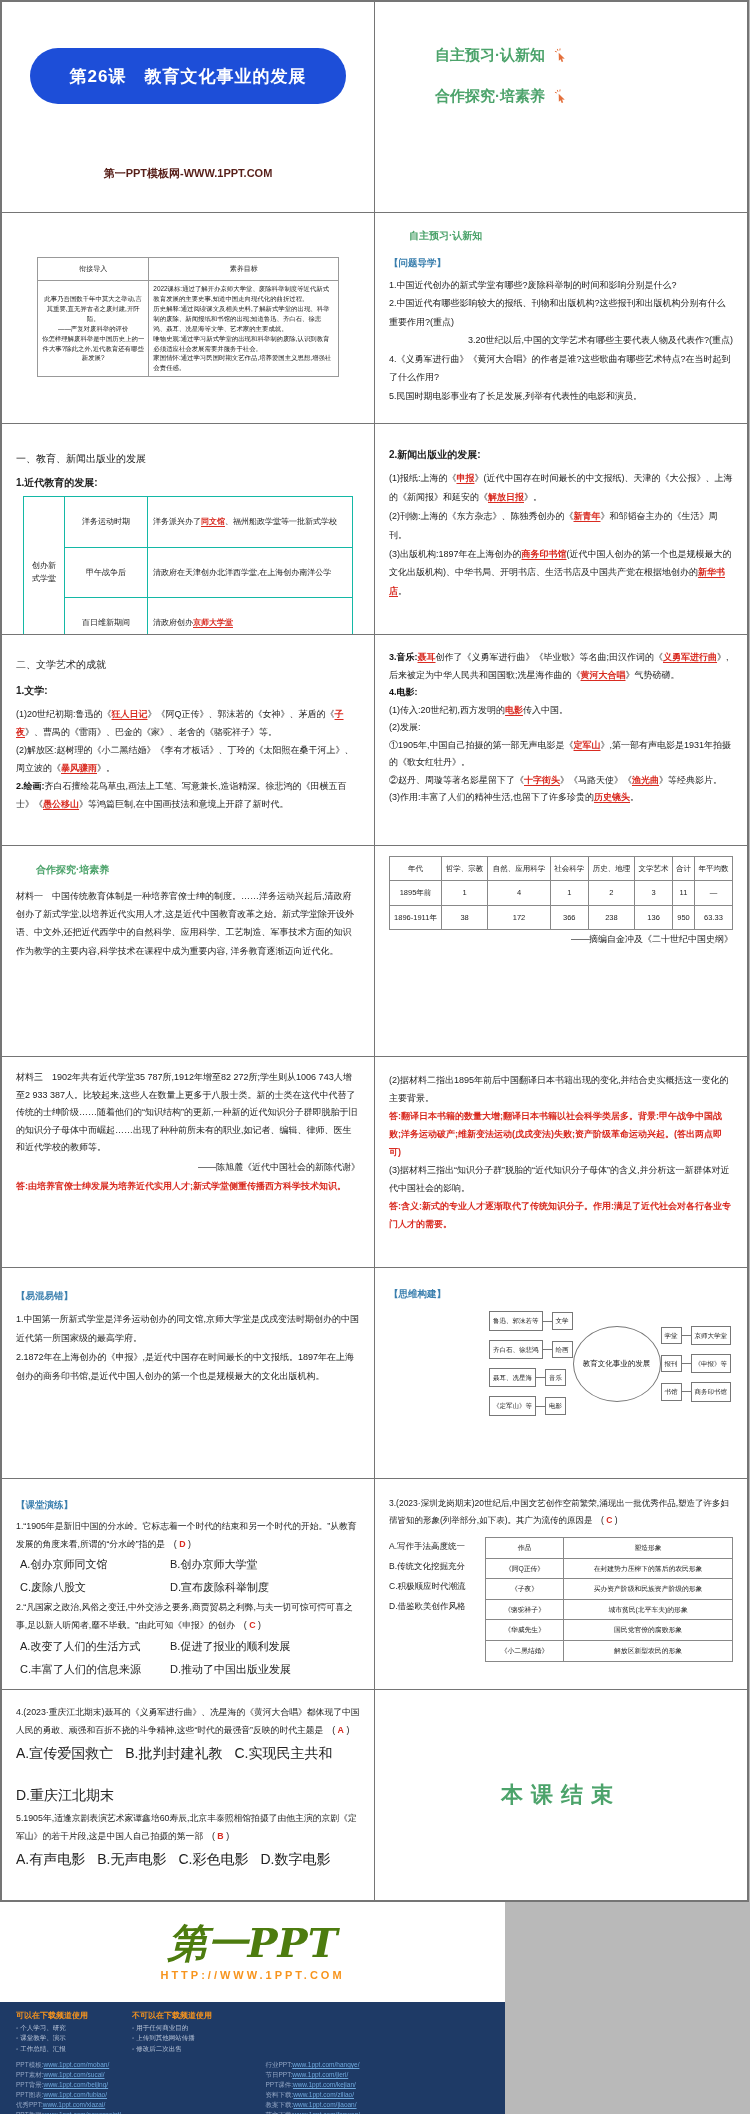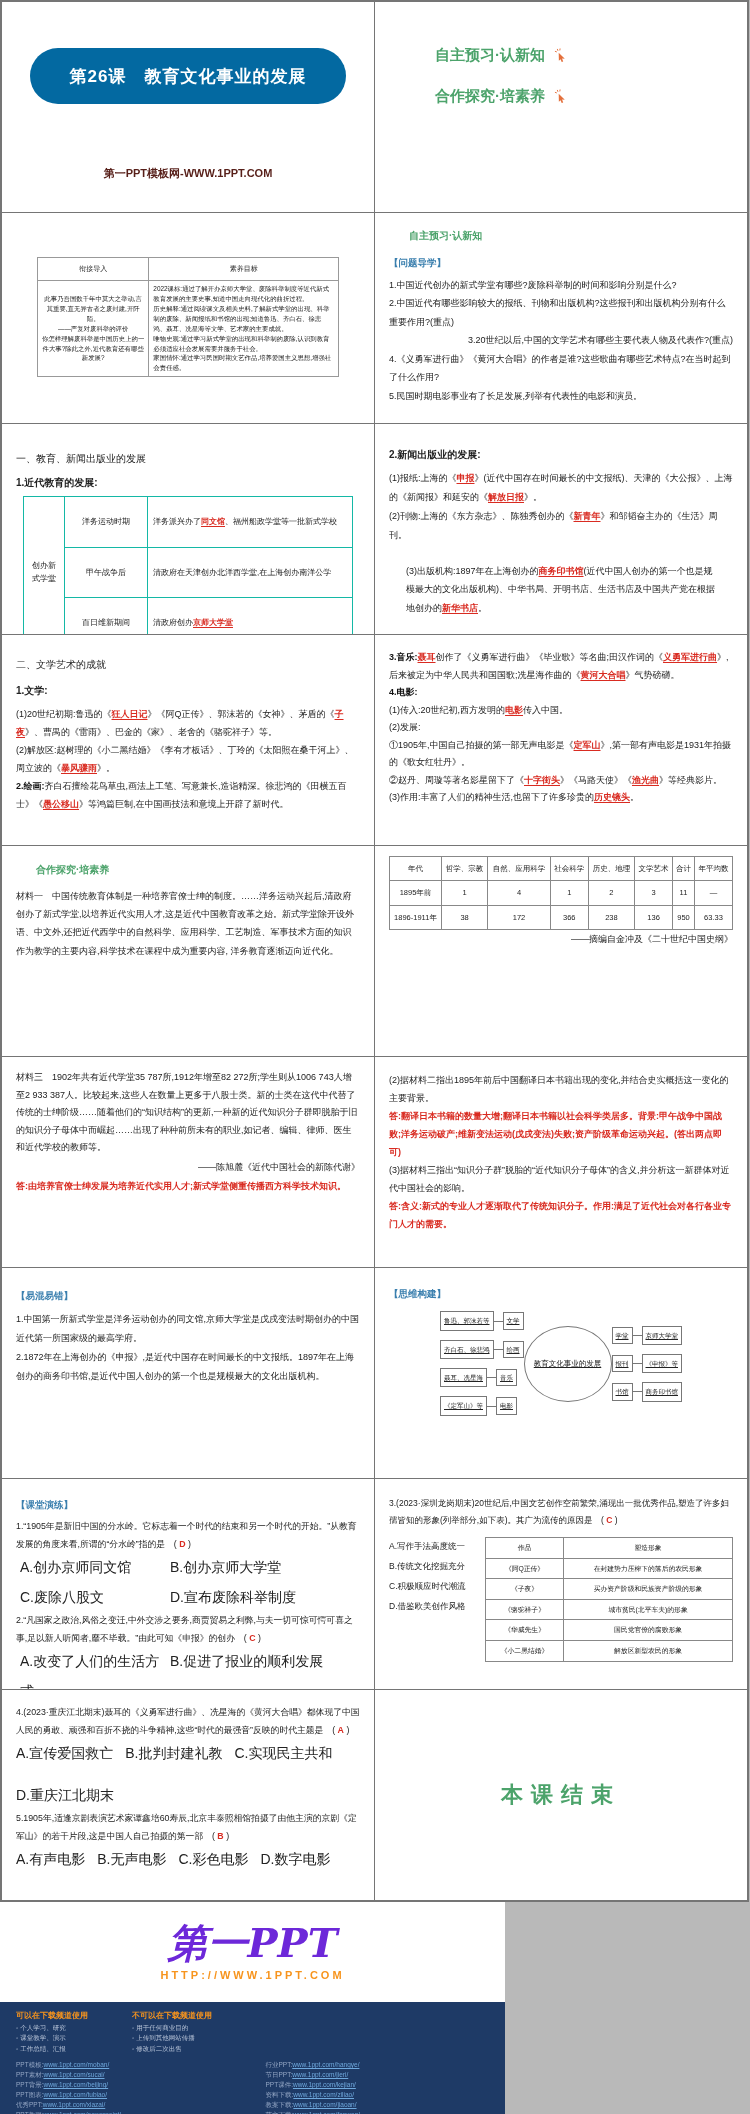--- a/index.html
+++ b/index.html
@@ -5,21 +5,21 @@
   html,body{margin:0;padding:0;width:750px;height:2114px;overflow:hidden;
     background:#b9b9b9;font-family:"Liberation Sans",sans-serif;color:#222;}
   .board{position:absolute;top:0;left:0;width:745px;border:2px solid #757575;
     display:grid;grid-template-columns:372px 372px;grid-auto-rows:210px;gap:1px;background:#757575;}
   .cell{background:#fff;overflow:hidden;position:relative;box-sizing:border-box;}
   .r{color:#d92b21;font-weight:bold;text-decoration:underline;text-underline-offset:2px;}
   .rb{color:#d92b21;font-weight:bold;}
   .bk{font-weight:bold;color:#111;}
   .seg{white-space:pre-wrap;}
   
-  .pill{margin:46px 28px 0;height:56px;background:#0369a1;border-radius:28px;color:#fff;
+  .pill{margin:46px 28px 0;height:56px;background:#1d4ed8;border-radius:28px;color:#fff;
     font-size:17px;font-weight:bold;letter-spacing:1px;display:flex;align-items:center;justify-content:center;}
   .watermark{margin-top:62px;text-align:center;color:#571f19;font-weight:bold;font-size:11px;}
   
   .menu{padding:44px 0 0 60px;}
   .menu-item{display:flex;align-items:center;gap:9px;margin-bottom:22px;
     color:#4ca36b;font-size:15px;font-weight:bold;}
   
   .lead-table{margin:44px auto 0;width:302px;border-collapse:collapse;font-size:6.4px;line-height:1.55;}
   .lead-table th,.lead-table td{border:1px solid #999;padding:3px 4px;font-weight:normal;}
   .lead-table th{height:16px;text-align:center;font-size:7px;}
@@ -36,44 +36,44 @@
   .edu-table{border-collapse:collapse;width:330px;margin:4px auto 0;font-size:8px;line-height:1.7;}
   .edu-table td{border:1px solid #14b8a6;padding:18px 5px;}
   .edu-table td.glabel{width:30px;text-align:center;}
   .edu-table td.period{width:72px;text-align:center;}
   
   .jp-title{font-size:9.5px;margin:14px 0 10px 4px;}
   .jp-table{border-collapse:collapse;width:100%;font-size:7.5px;text-align:center;}
   .jp-table th,.jp-table td{border:1px solid #888;padding:4px 2px;font-weight:normal;}
   .src{ text-align:right;font-size:9px;margin-top:0;}
   
-  .mindmap{display:flex;align-items:center;justify-content:center;margin-top:8px;padding:0 2px;text-decoration:underline;}
+  .mindmap{display:flex;align-items:center;justify-content:flex-end;margin-top:8px;padding:0 2px;}
   .mm-col{display:flex;flex-direction:column;gap:9px;}
   .mm-row{display:flex;align-items:center;gap:0;}
   .mm-box{border:1px solid #777;padding:2px 3px;font-size:6.5px;text-align:center;max-width:64px;}
   .mm-chip{border:1px solid #777;padding:1px 3px;font-size:6.5px;white-space:nowrap;}
   .mm-line{display:inline-block;width:9px;border-top:1px solid #777;height:0;}
   .mm-center{width:76px;height:64px;border:1px solid #777;border-radius:50%;display:flex;
     align-items:center;justify-content:center;text-align:center;font-size:7.5px;padding:5px;line-height:1.5;}
   
-  .opts2{display:grid;grid-template-columns:150px auto;font-size:14px;line-height:2.1;margin-left:4px;}
+  .opts2{display:grid;grid-template-columns:150px auto;font-size:11px;line-height:2.1;margin-left:4px;}
   .opts-row{display:flex;gap:12px;font-size:14px;line-height:2.1;flex-wrap:wrap;}
   .q16wrap{display:flex;gap:0;margin-top:8px;}
   .optcol{width:96px;font-size:8.5px;line-height:2.35;flex:none;}
   .w-table{border-collapse:collapse;font-size:6.8px;flex:1;height:fit-content;text-align:center;}
   .w-table th,.w-table td{border:1px solid #888;padding:3px 2px;font-weight:normal;}
   
   .end-cell{display:flex;align-items:center;justify-content:center;height:100%;}
   .end-text{color:#4ca36b;font-weight:bold;font-size:22px;letter-spacing:8px;}
   
   .footer{position:absolute;top:1902px;left:0;width:750px;height:212px;}
   .logo-box{width:505px;height:100px;background:#ffffff;display:flex;flex-direction:column;
     align-items:center;justify-content:center;}
   .logo-text{font-family:"DejaVu Serif",serif;font-style:italic;font-weight:bold;
-    font-size:40px;color:#6d28d9;line-height:1;}
+    font-size:40px;color:#4d7c0f;line-height:1;}
   .logo-url{margin-top:6px;font-size:11px;font-weight:bold;letter-spacing:3px;color:#f7941d;}
   .navy{width:505px;height:112px;background:#1e3a66;box-sizing:border-box;padding:8px 16px;}
   .usage-row{display:flex;gap:44px;}
   .u-title{color:#f7941d;font-size:8px;font-weight:bold;margin-bottom:2px;}
   .u-item{font-size:6.5px;line-height:1.6;color:#b8c4d8;}
   .u-item::before{content:"◦ ";}
   .links{margin-top:7px;display:grid;grid-template-columns:1fr 1fr;column-gap:26px;row-gap:1px;font-size:6.5px;}
   .l-label{color:#93a6c4;}
   .l-url{color:#6fa8dc;text-decoration:underline;}
 </style>
@@ -175,21 +175,21 @@
       </tbody>
         </table>
     </div>
   </section>
 
   <section class="cell">
     <div class="pad" style="padding-top:16px;line-height:2.1;">
       <div class="sec-h2">2.新闻出版业的发展:</div>
       <p class="seg" style="margin:0;"><span>(1)报纸:上海的《</span><span class="r">申报</span><span>》(近代中国存在时间最长的中文报纸)、天津的《大公报》、上海的《新闻报》和延安的《</span><span class="r">解放日报</span><span>》。</span></p>
       <p class="seg" style="margin:0;"><span>(2)刊物:上海的《东方杂志》、陈独秀创办的《</span><span class="r">新青年</span><span>》和邹韬奋主办的《生活》周刊。</span></p>
-      <p class="seg" style="margin:17px;"><span>(3)出版机构:1897年在上海创办的</span><span class="r">商务印书馆</span><span>(近代中国人创办的第一个也是规模最大的文化出版机构)、中华书局、开明书店、生活书店及中国共产党在根据地创办的</span><span class="r">新华书店</span><span>。</span></p>
+      <p class="seg" style="margin:0;"><span>(3)出版机构:1897年在上海创办的</span><span class="r">商务印书馆</span><span>(近代中国人创办的第一个也是规模最大的文化出版机构)、中华书局、开明书店、生活书店及中国共产党在根据地创办的</span><span class="r">新华书店</span><span>。</span></p>
     </div>
   </section>
 
   <section class="cell">
     <div class="pad" style="padding-top:14px;line-height:2.0;">
       <div class="sec-h">二、文学艺术的成就</div>
       <div class="sec-h2">1.文学:</div>
       <p class="seg" style="margin:0;"><span>(1)20世纪初期:鲁迅的《</span><span class="r">狂人日记</span><span>》《阿Q正传》、郭沫若的《女神》、茅盾的《</span><span class="r">子夜</span><span>》、曹禺的《雷雨》、巴金的《家》、老舍的《骆驼祥子》等。</span></p>
       <p class="seg" style="margin:0;"><span>(2)解放区:赵树理的《小二黑结婚》《李有才板话》、丁玲的《太阳照在桑干河上》、周立波的《</span><span class="r">暴风骤雨</span><span>》。</span></p>
       <p class="seg" style="margin:0;"><span class="bk">2.绘画:</span><span>齐白石擅绘花鸟草虫,画法上工笔、写意兼长,造诣精深。徐悲鸿的《田横五百士》《</span><span class="r">愚公移山</span><span>》等鸿篇巨制,在中国画技法和意境上开辟了新时代。</span></p>

